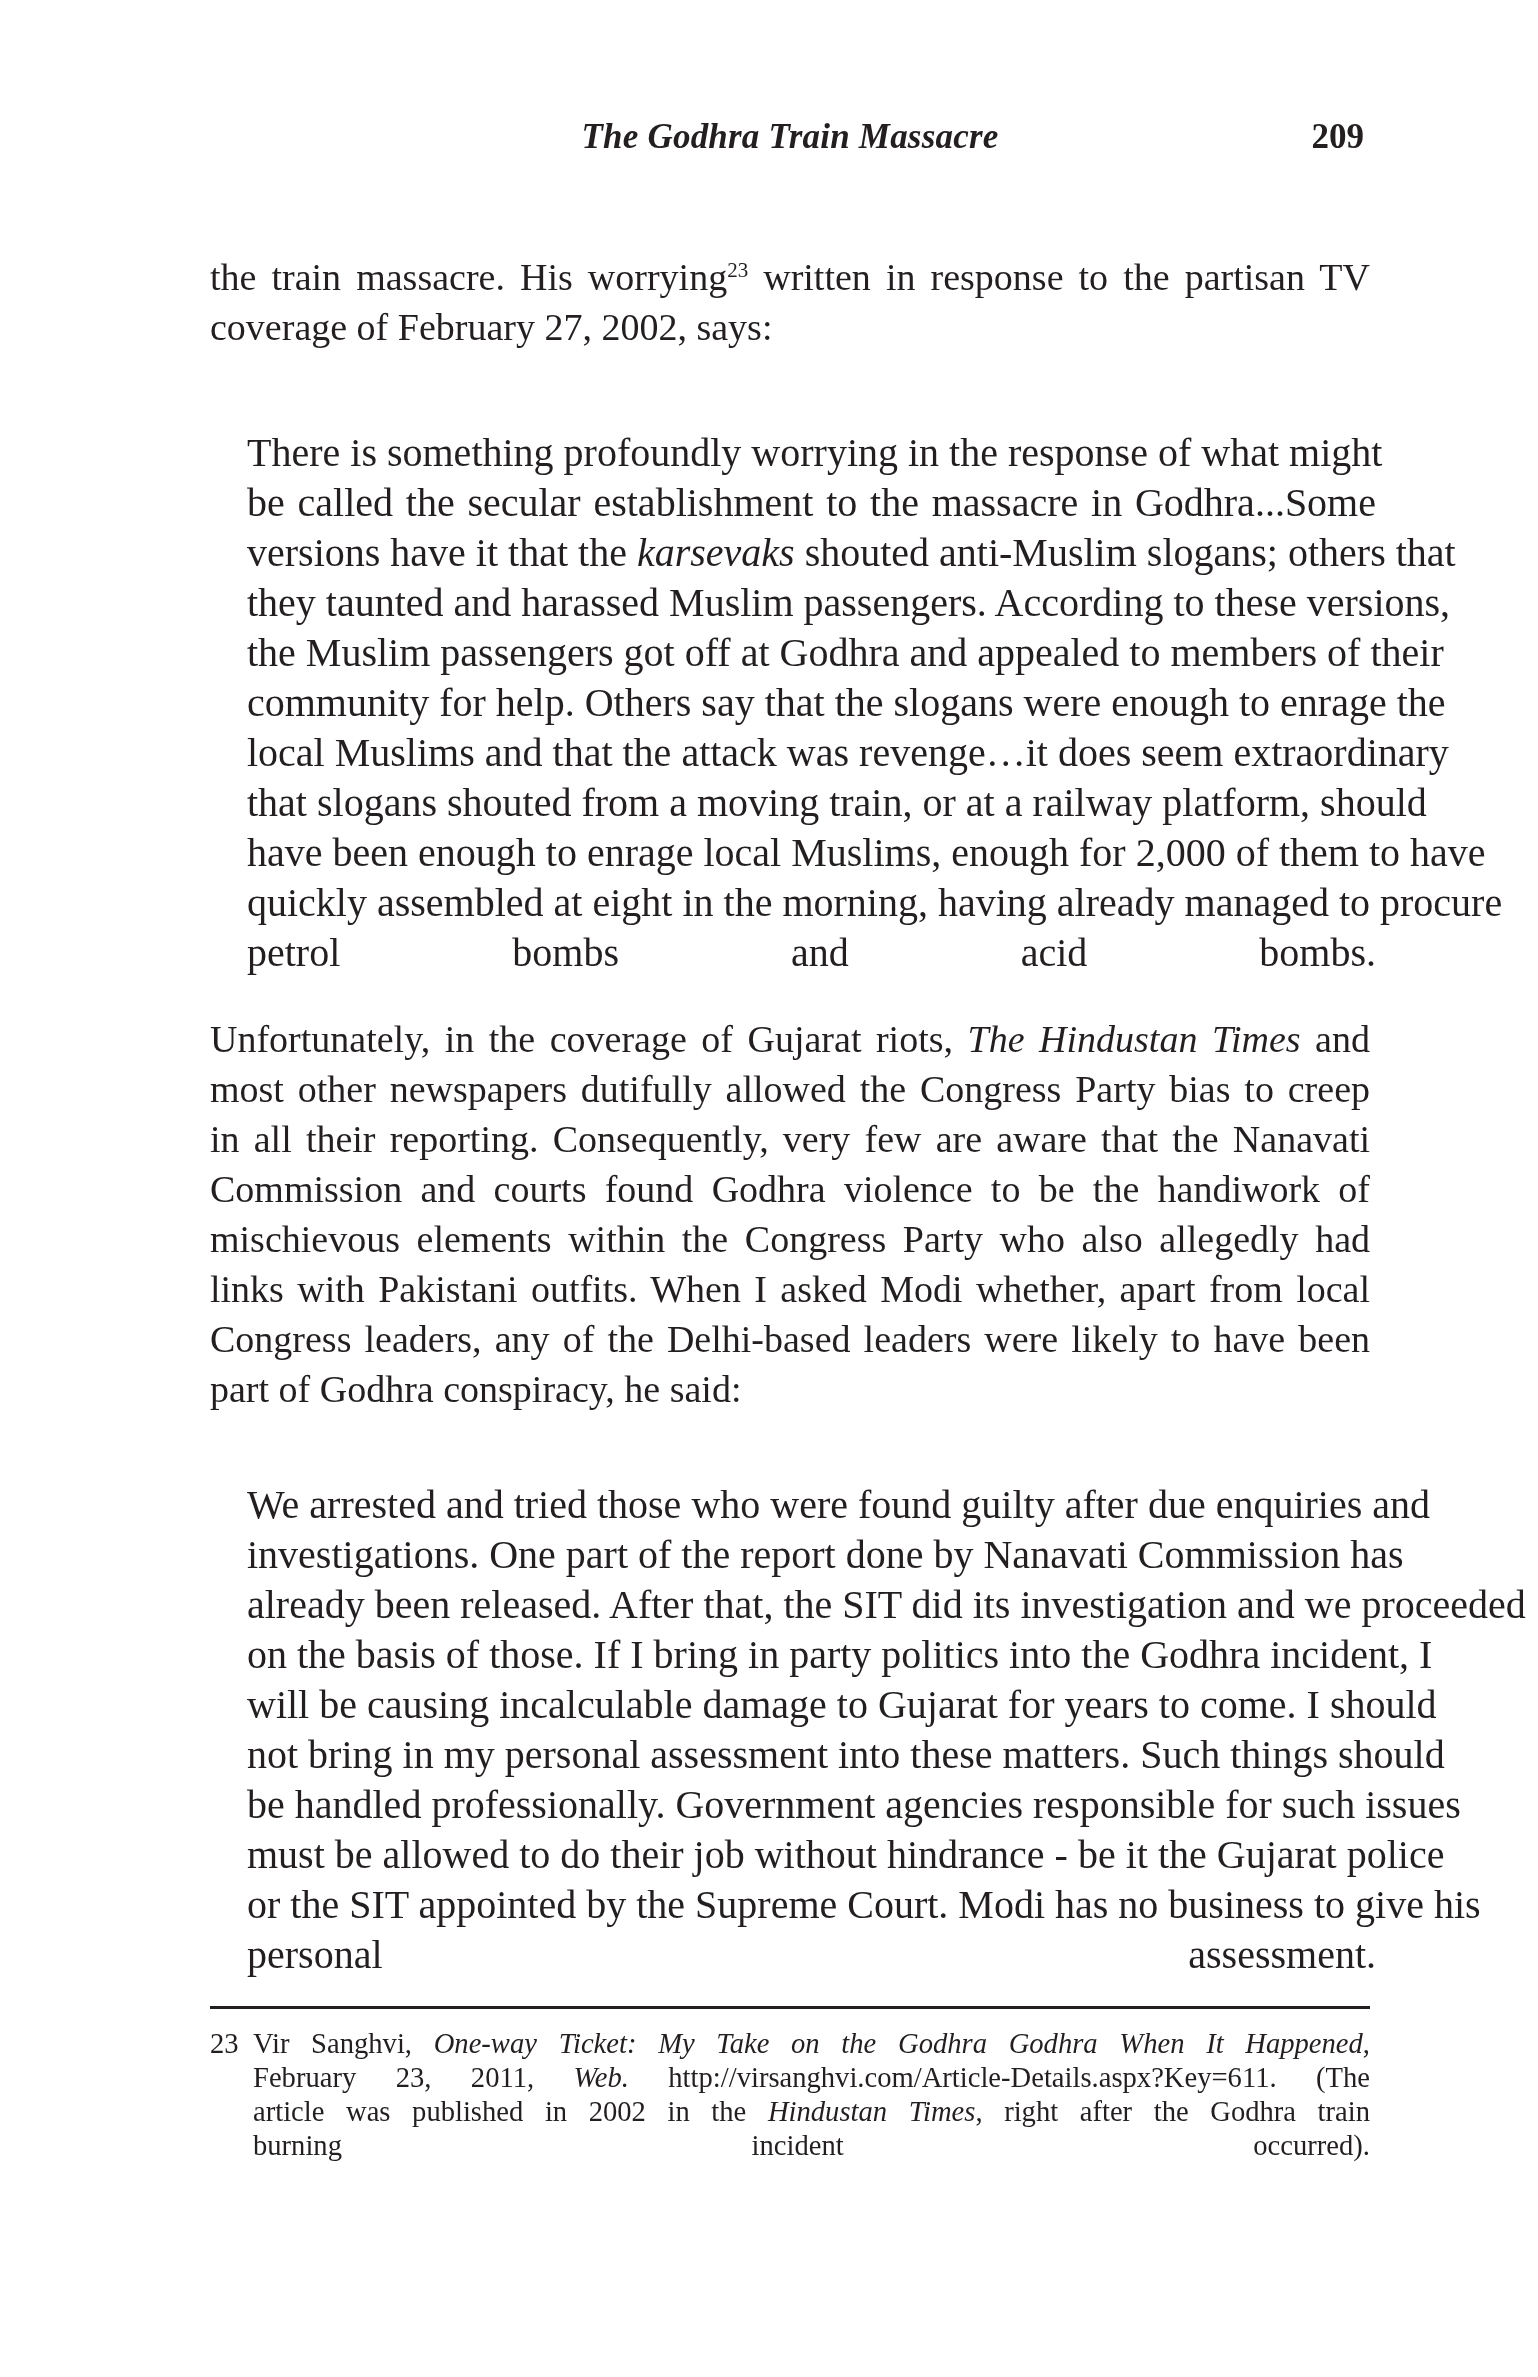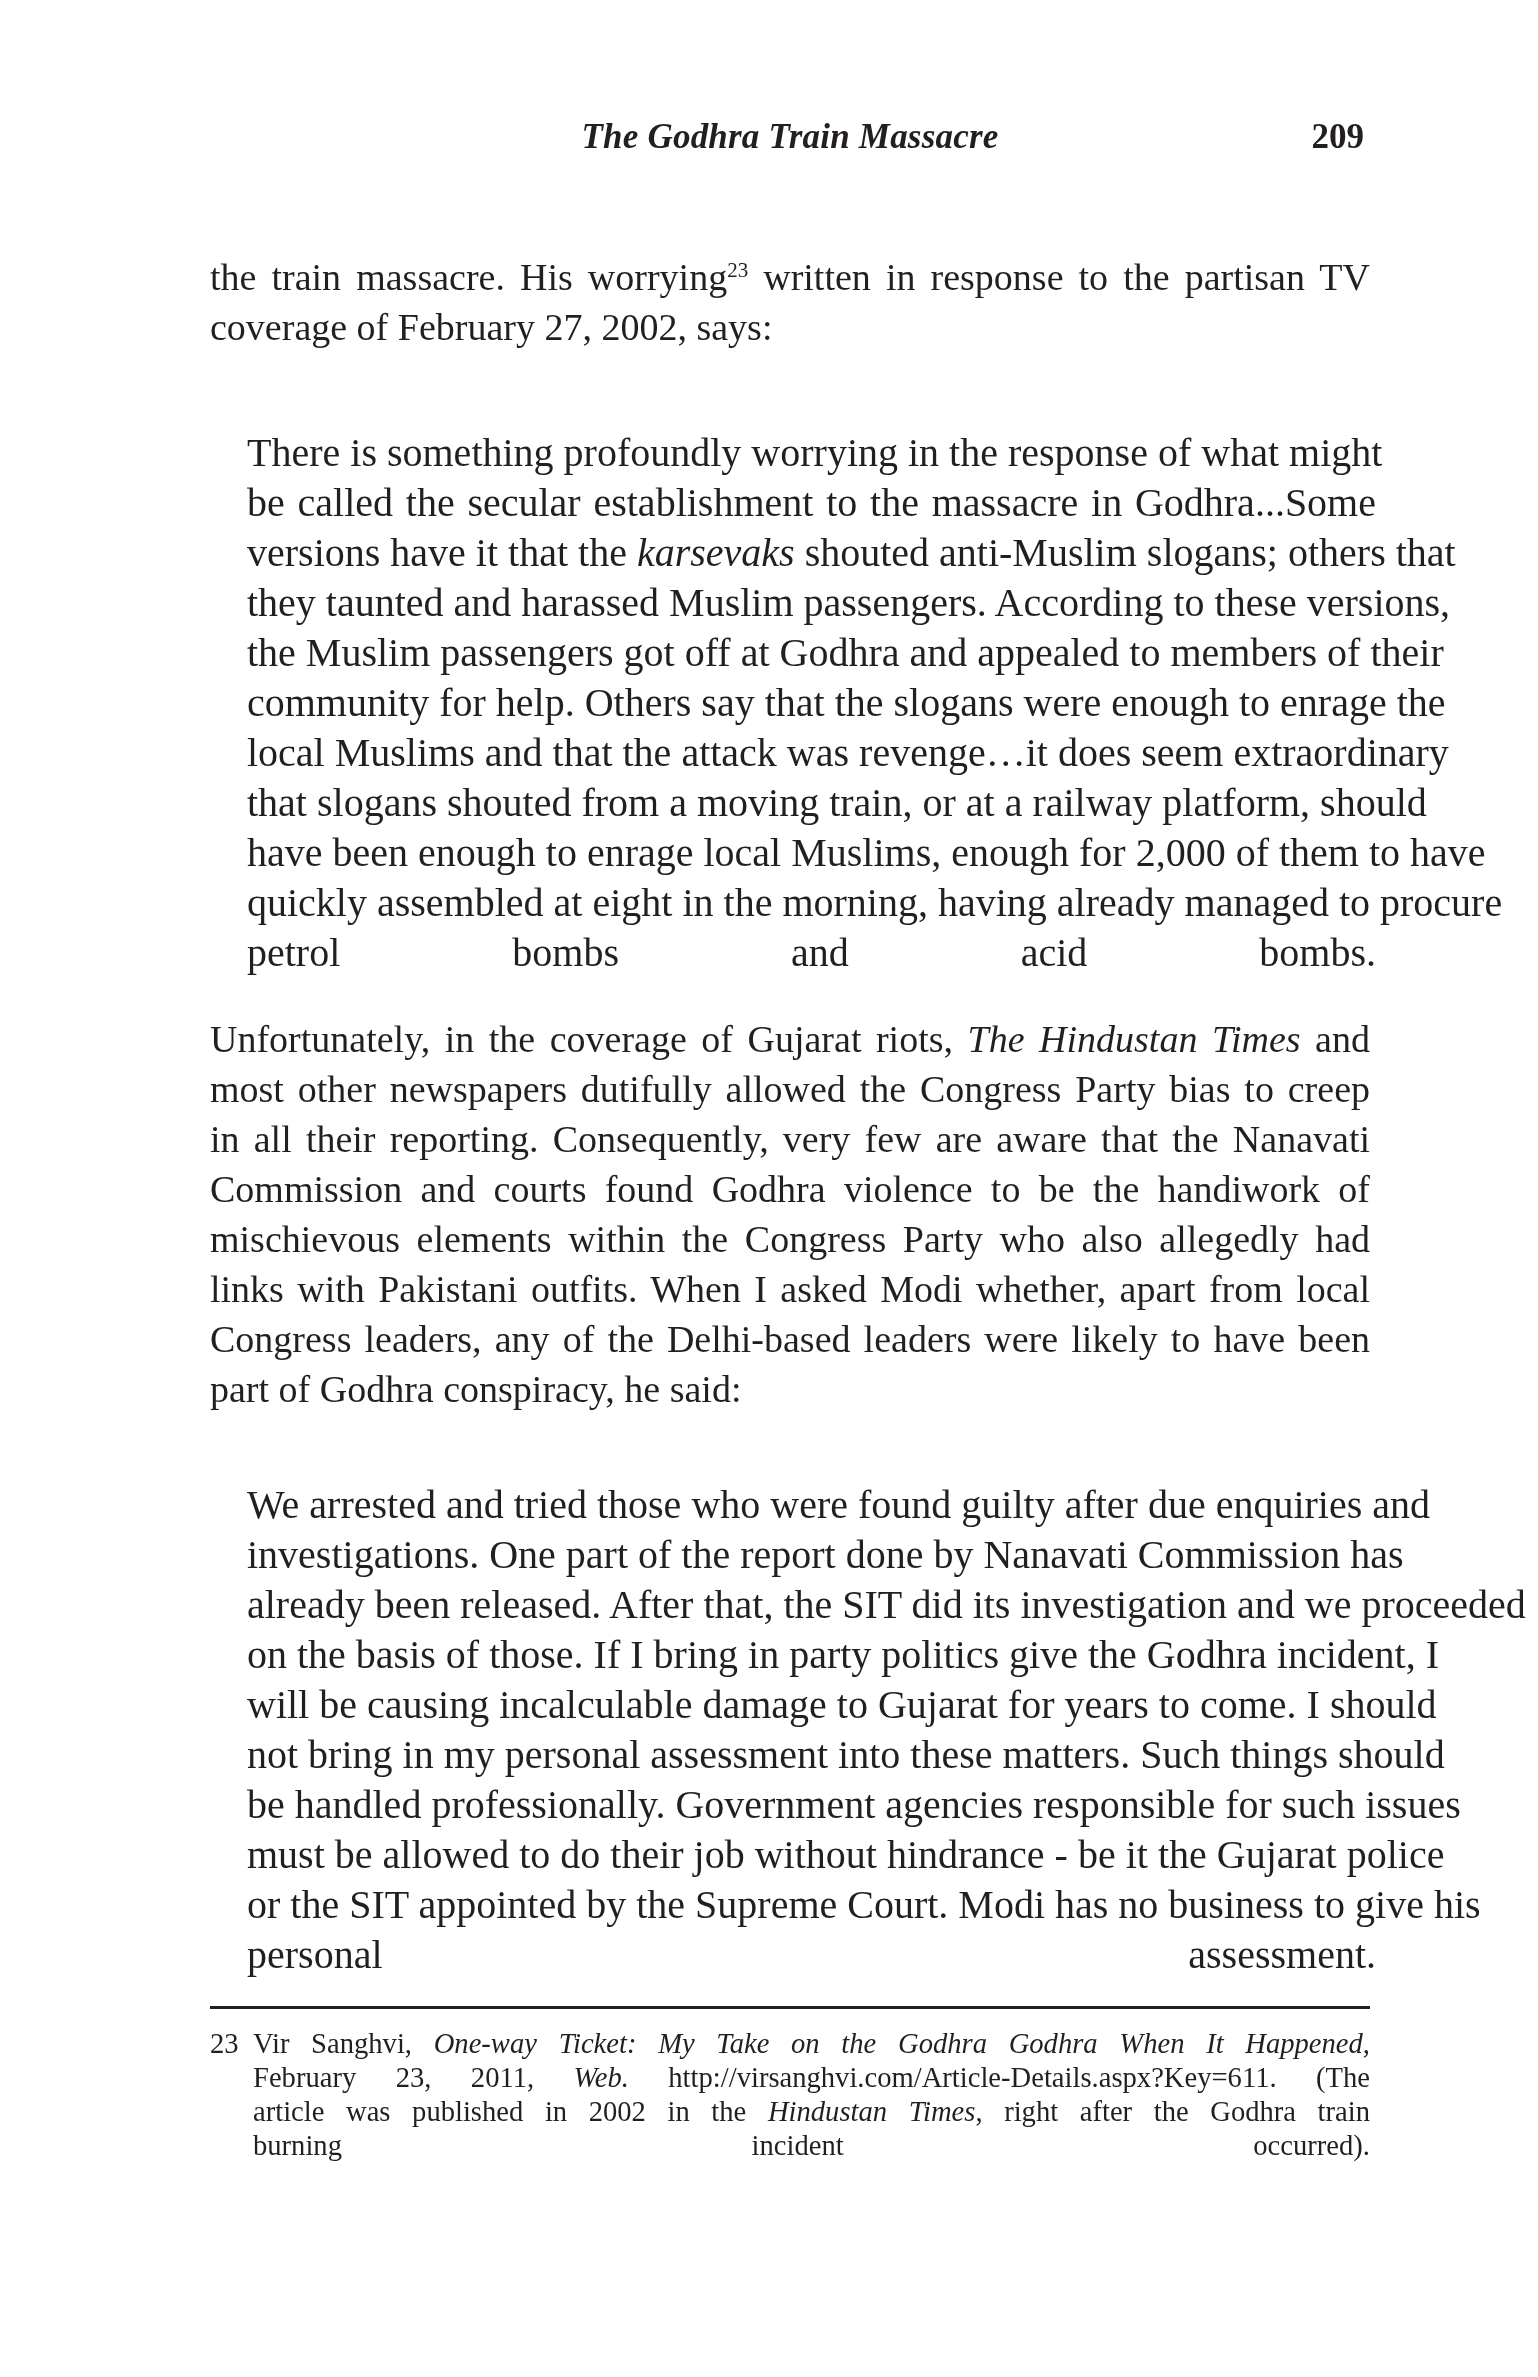--- a/index.html
+++ b/index.html
@@ -66,21 +66,21 @@
     <span class="line">mischievous elements within the Congress Party who also allegedly had</span>
     <span class="line">links with Pakistani outfits. When I asked Modi whether, apart from local</span>
     <span class="line">Congress leaders, any of the Delhi-based leaders were likely to have been</span>
     <span class="line last">part of Godhra conspiracy, he said:</span>
   </p>
 
   <blockquote class="quote" style="top:1467px;">
     <span class="line">We arrested and tried those who were found guilty after due enquiries and</span>
     <span class="line">investigations. One part of the report done by Nanavati Commission has</span>
     <span class="line">already been released. After that, the SIT did its investigation and we proceeded</span>
-    <span class="line">on the basis of those. If I bring in party politics give the Godhra incident, I</span>
+    <span class="line">on the basis of those. If I bring in party politics into the Godhra incident, I</span>
     <span class="line">will be causing incalculable damage to Gujarat for years to come. I should</span>
     <span class="line">not bring in my personal assessment into these matters. Such things should</span>
     <span class="line">be handled professionally. Government agencies responsible for such issues</span>
     <span class="line">must be allowed to do their job without hindrance - be it the Gujarat police</span>
     <span class="line">or the SIT appointed by the Supreme Court. Modi has no business to give his</span>
     <span class="line last">personal assessment.</span>
   </blockquote>
 
   <div class="footnote-rule"></div>
 

